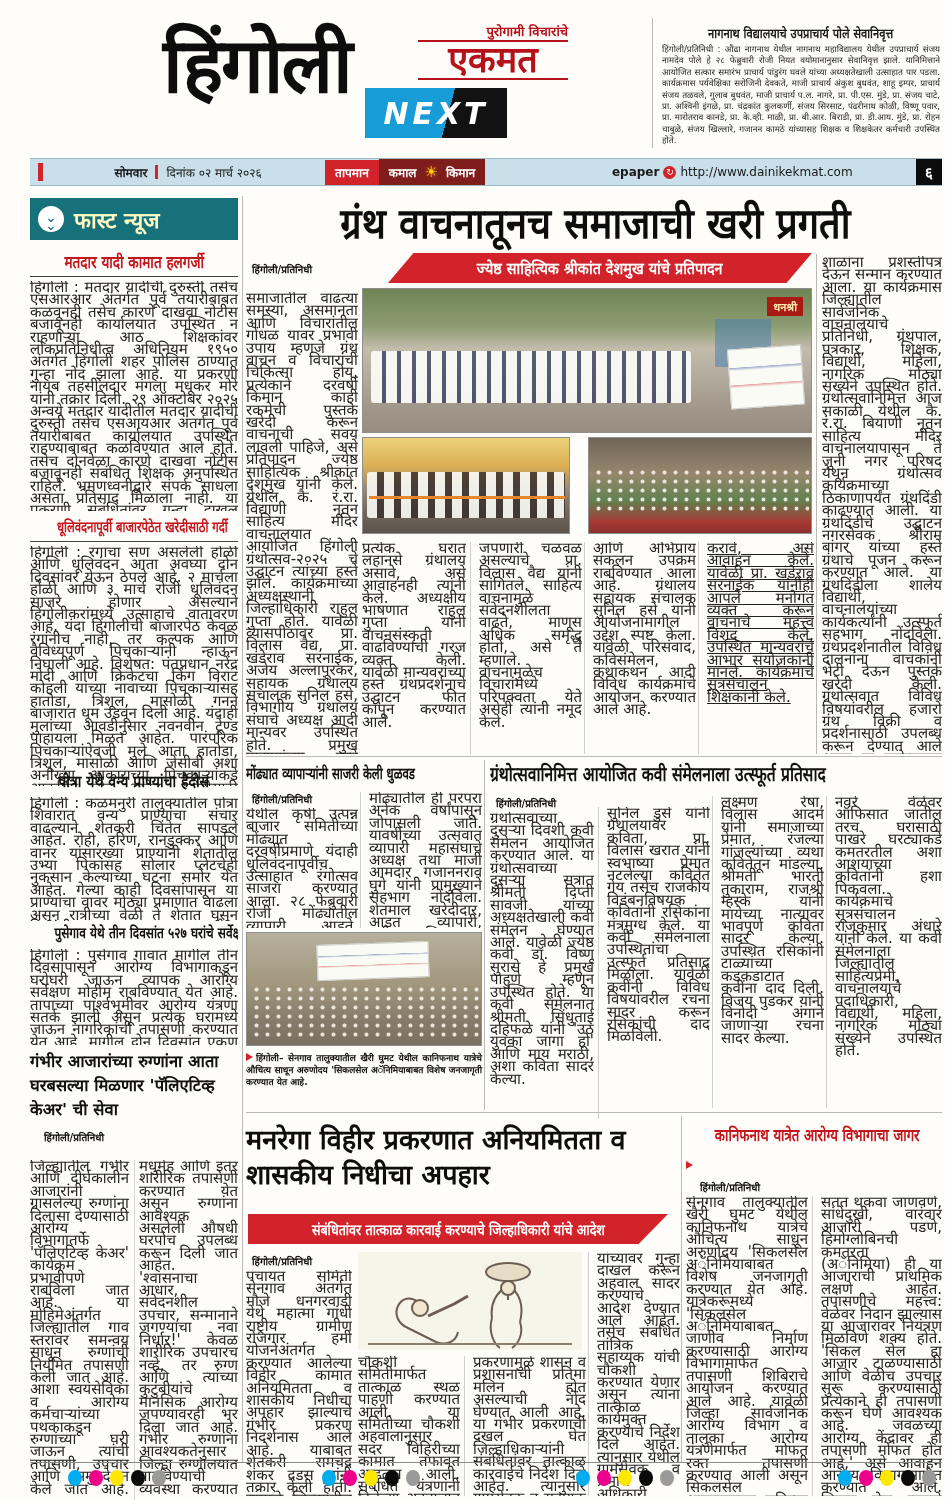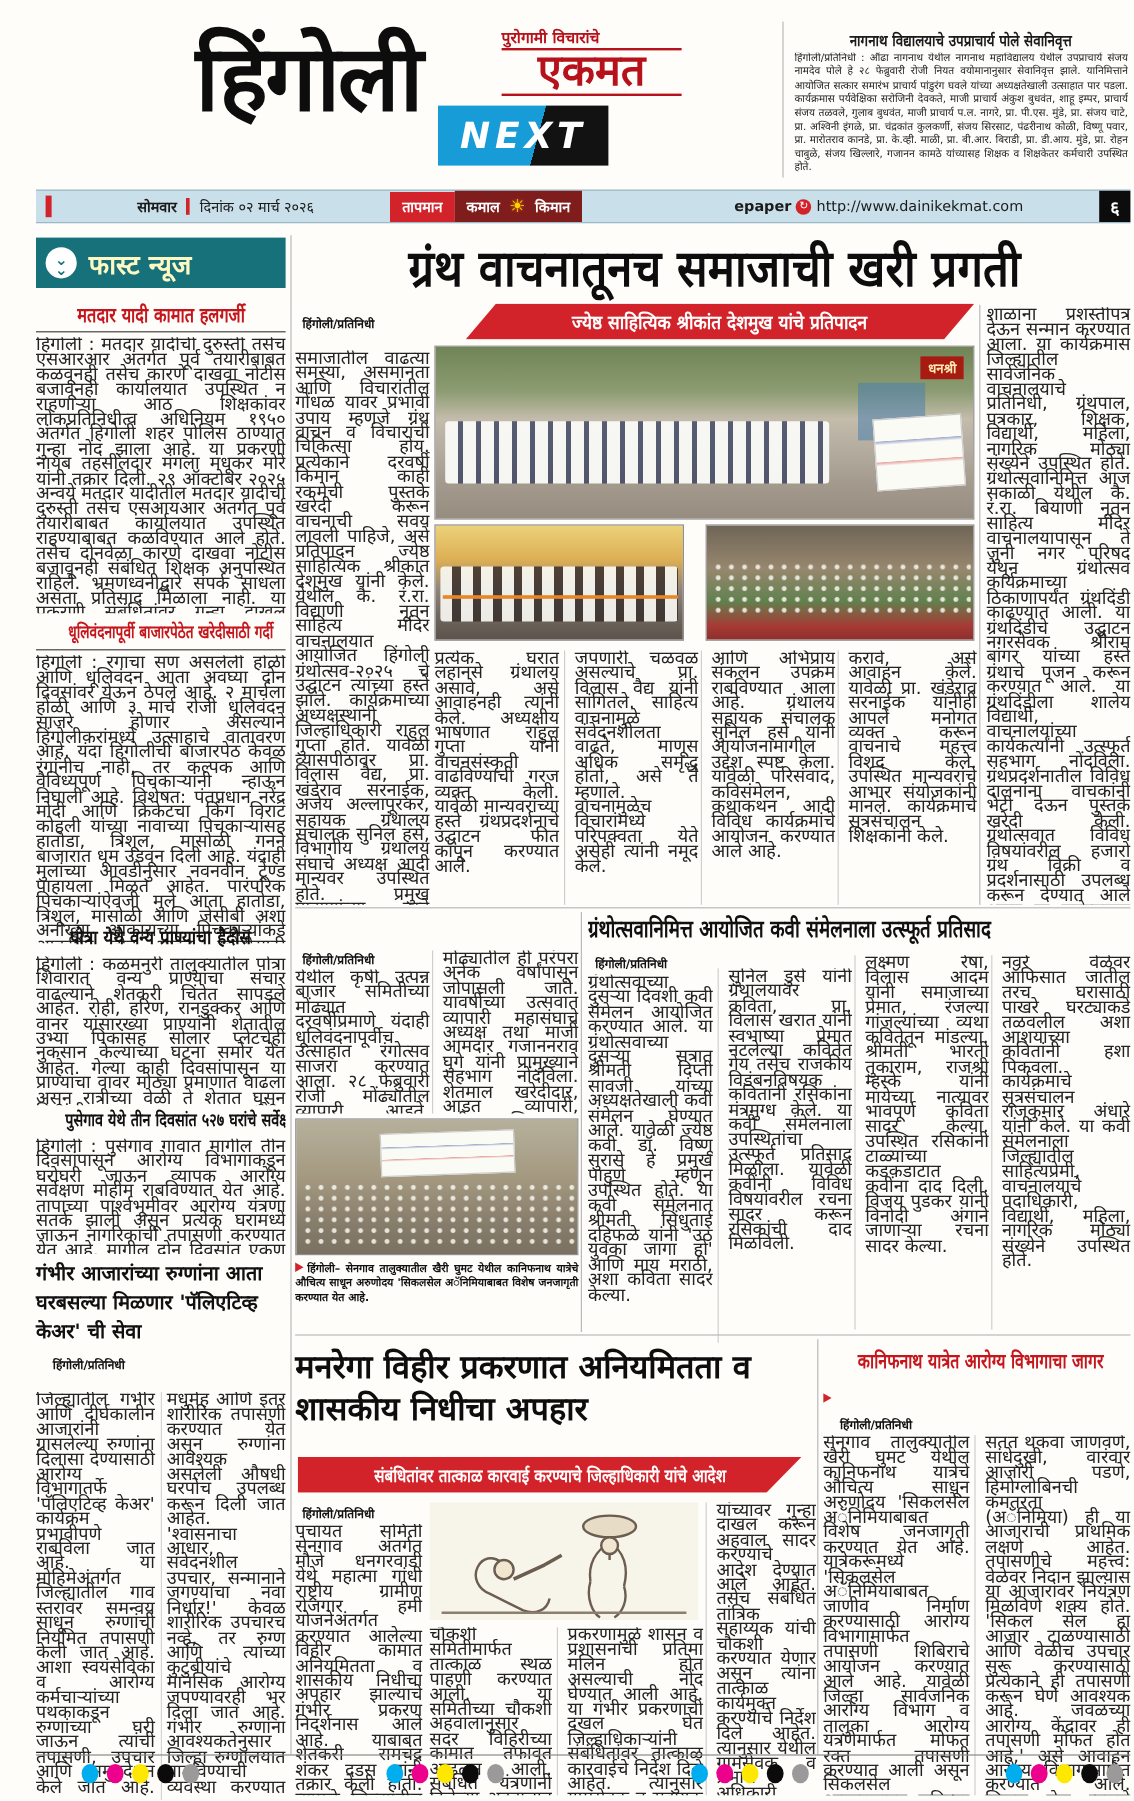--- a/index.html
+++ b/index.html
@@ -9,21 +9,21 @@
   .body-txt{font-size:15px;line-height:12.4px;text-align:justify;color:#222;overflow:hidden;}
   .byline{font-size:10px;font-weight:bold;color:#111;}
   .fit{display:inline-block;white-space:nowrap;transform-origin:0 50%;}
   .fitc{display:inline-block;white-space:nowrap;transform-origin:50% 50%;}
   .red-h{color:#c4161c;}
   .blk-h{color:#101010;}
   .rule-h{border-bottom:1px solid #444;}
   .vrule{position:absolute;width:1px;background:#b9b9b9;}
   .hrule{position:absolute;height:1px;background:#b9b9b9;}
   
-  #brand-tag{font-size:13px;font-weight:bold;color:#b5121b;text-align:left;width:150px;}
+  #brand-tag{font-size:13px;font-weight:bold;color:#b5121b;text-align:right;width:150px;}
   #brand{font-size:36px;font-weight:bold;color:#b5121b;text-align:center;width:150px;line-height:1;
          border-top:2px solid #b5121b;border-bottom:2px solid #b5121b;}
   #paper-title{font-size:76px;font-weight:bold;color:#0d0d0d;line-height:1;letter-spacing:-2px;}
   #next-badge{width:142px;height:50px;background:linear-gradient(105deg,#189cd8 58%,#121212 58%);
       display:flex;align-items:center;justify-content:center;font-style:italic;}
   #next-badge span{color:#fff;font-weight:bold;font-size:30px;letter-spacing:4px;}
   
   #datebar{left:30px;top:158px;width:912px;height:26px;background:#c9dfe9;
      display:flex;align-items:center;font-size:12px;border-top:1px solid #9db9c5;border-bottom:1px solid #9db9c5;}
   .badge-red{background:#d2232a;color:#fff;font-weight:bold;padding:4px 10px;}
@@ -175,48 +175,51 @@
     <div class="figband" style="left:4px;top:34px;width:198px;height:46px;"></div>
     <div class="ribbon" style="left:6px;top:58px;width:196px;"></div>
   </div>
   <div class="photo ph-aud" style="left:588px;top:437px;width:224px;height:97px;">
     <div class="crowdband" style="left:4px;top:30px;width:216px;height:44px;"></div>
   </div>
 
   <div class="abs body-txt" style="left:362px;top:542px;width:104px;height:212px;">प्रत्येक घरात लहानसे ग्रंथालय असावे, असे आवाहनही त्यांनी केले. अध्यक्षीय भाषणात राहुल गुप्ता यांनी वाचनसंस्कृती वाढविण्याची गरज व्यक्त केली. यावेळी मान्यवरांच्या हस्ते ग्रंथप्रदर्शनाचे उद्घाटन फीत कापून करण्यात आले.</div>
   <div class="abs body-txt colrule-l" style="left:470px;top:542px;width:112px;height:212px;">जपणारी चळवळ असल्याचे प्रा. विलास वैद्य यांनी सांगितले. साहित्य वाचनामुळे संवेदनशीलता वाढते, माणूस अधिक समृद्ध होतो, असे ते म्हणाले. वाचनामुळेच विचारांमध्ये परिपक्वता येते असेही त्यांनी नमूद केले.</div>
   <div class="abs body-txt colrule-l" style="left:584px;top:542px;width:112px;height:212px;">आणि अभिप्राय संकलन उपक्रम राबविण्यात आला आहे. ग्रंथालय सहायक संचालक सुनिल हसे यांनी आयोजनामागील उद्देश स्पष्ट केला. यावेळी परिसंवाद, कविसंमेलन, कथाकथन आदी विविध कार्यक्रमांचे आयोजन करण्यात आले आहे.</div>
-  <div class="abs body-txt colrule-l" style="left:698px;top:542px;width:116px;height:212px;">करावे, असे आवाहन केले. यावेळी प्रा. खंडेराव सरनाईक यांनीही आपले मनोगत व्यक्त करून वाचनाचे महत्त्व विशद केले. उपस्थित मान्यवरांचे आभार संयोजकांनी मानले. कार्यक्रमाचे सूत्रसंचालन शिक्षकांनी केले.</div>
+  <div class="abs body-txt colrule-l" style="left:698px;top:542px;width:116px;height:212px;text-decoration:underline;">करावे, असे आवाहन केले. यावेळी प्रा. खंडेराव सरनाईक यांनीही आपले मनोगत व्यक्त करून वाचनाचे महत्त्व विशद केले. उपस्थित मान्यवरांचे आभार संयोजकांनी मानले. कार्यक्रमाचे सूत्रसंचालन शिक्षकांनी केले.</div>
 
   <div class="vrule" style="left:816px;top:254px;height:500px;"></div>
   <div class="abs body-txt" style="left:822px;top:256px;width:120px;height:498px;">शाळांना प्रशस्तीपत्र देऊन सन्मान करण्यात आला. या कार्यक्रमास जिल्ह्यातील सार्वजनिक वाचनालयाचे प्रतिनिधी, ग्रंथपाल, पत्रकार, शिक्षक, विद्यार्थी, महिला, नागरिक मोठ्या संख्येने उपस्थित होते. ग्रंथोत्सवानिमित्त आज सकाळी येथील कै. रं.रा. बियाणी नूतन साहित्य मंदिर वाचनालयापासून ते जुनी नगर परिषद येथून ग्रंथोत्सव कार्यक्रमाच्या ठिकाणापर्यंत ग्रंथदिंडी काढण्यात आली. या ग्रंथदिंडीचे उद्घाटन नगरसेवक श्रीराम बांगर यांच्या हस्ते ग्रंथाचे पूजन करून करण्यात आले. या ग्रंथदिंडीला शालेय विद्यार्थी, वाचनालयांच्या कार्यकर्त्यांनी उत्स्फूर्त सहभाग नोंदविला. ग्रंथप्रदर्शनातील विविध दालनांना वाचकांनी भेटी देऊन पुस्तके खरेदी केली. ग्रंथोत्सवात विविध विषयांवरील हजारो ग्रंथ विक्री व प्रदर्शनासाठी उपलब्ध करून देण्यात आले असून या महोत्सवास वाचकांचा उत्स्फूर्त प्रतिसाद लाभत आहे.</div>
 
   <div class="hrule" style="left:246px;top:756px;width:696px;"></div>
 
+  <div class="abs" style="left:246px;top:760px;width:236px;height:28px;overflow:hidden;">
+    <span class="fit blk-h" style="font-size:16px;font-weight:bold;transform:scaleX(.72);line-height:28px;">मोंढ्यात व्यापाऱ्यांनी साजरी केली धुळवड</span>
+  </div>
   <div class="abs byline" style="left:252px;top:792px;">हिंगोली/प्रतिनिधी</div>
   <div class="abs body-txt" style="left:246px;top:808px;width:112px;height:120px;">येथील कृषी उत्पन्न बाजार समितीच्या मोंढ्यात दरवर्षीप्रमाणे यंदाही धूलिवंदनापूर्वीच उत्साहात रंगोत्सव साजरा करण्यात आला. २८ फेब्रुवारी रोजी मोंढ्यातील व्यापारी, आडते, मापारी आणि कास्तकारांनी एकमेकांवर रंगांची उधळण करत 'धुळवड' साजरी केली.</div>
   <div class="abs body-txt colrule-l" style="left:360px;top:792px;width:122px;height:136px;">मोंढ्यातील ही परंपरा अनेक वर्षांपासून जोपासली जाते. यावर्षीच्या उत्सवात व्यापारी महासंघाचे अध्यक्ष तथा माजी आमदार गजाननराव घुगे यांनी प्रामुख्याने सहभाग नोंदविला. शेतमाल खरेदीदार, आडत व्यापारी, मुनीम आणि हमाल बांधवांनी कामाचा ताण बाजूला सारून रंगांची उधळण केली.</div>
 
   <div class="photo ph-jan" style="left:246px;top:932px;width:236px;height:114px;">
     <div class="ph-banner" style="left:70px;top:10px;width:110px;height:34px;transform:rotate(-2deg);"></div>
     <div class="crowdband" style="left:4px;top:52px;width:228px;height:54px;"></div>
   </div>
   <div class="abs caption" style="left:246px;top:1052px;width:236px;height:52px;">
     <span class="tri"></span><span>हिंगोली– सेनगाव तालुक्यातील खैरी घुमट येथील कानिफनाथ यात्रेचे औचित्य साधून अरुणोदय 'सिकलसेल अॅनिमियाबाबत विशेष जनजागृती करण्यात येत आहे.</span>
   </div>
 
   <div class="vrule" style="left:484px;top:760px;height:350px;"></div>
   <div class="abs" style="left:490px;top:758px;width:452px;height:32px;overflow:hidden;">
     <span class="fit blk-h" style="font-size:20px;font-weight:bold;transform:scaleX(.78);line-height:32px;">ग्रंथोत्सवानिमित्त आयोजित कवी संमेलनाला उत्स्फूर्त प्रतिसाद</span>
   </div>
   <div class="abs byline" style="left:496px;top:796px;">हिंगोली/प्रतिनिधी</div>
   <div class="abs body-txt" style="left:490px;top:812px;width:104px;height:296px;">ग्रंथोत्सवाच्या दुसऱ्या दिवशी कवी संमेलन आयोजित करण्यात आले. या ग्रंथोत्सवाच्या दुसऱ्या सत्रात श्रीमती दिप्ती सावजी यांच्या अध्यक्षतेखाली कवी संमेलन घेण्यात आले. यावेळी ज्येष्ठ कवी डॉ. विष्णू सुरासे हे प्रमुख पाहुणे म्हणून उपस्थित होते. या कवी संमेलनात श्रीमती सिंधुताई दहिफळे यांनी 'उठ युवका जागा हो' आणि माय मराठी, अशा कविता सादर केल्या.</div>
   <div class="abs body-txt colrule-l" style="left:598px;top:807px;width:112px;height:312px;">सुनिल डुसे यांनी ग्रंथालयावर कविता, प्रा. विलास खरात यांनी स्वभाष्या प्रेमात नटलेल्या कवितेत गेय तसेच राजकीय विडंबनविषयक कवितांनी रसिकांना मंत्रमुग्ध केले. या कवी संमेलनाला उपस्थितांचा उत्स्फूर्त प्रतिसाद मिळाला. यावेळी कवींनी विविध विषयांवरील रचना सादर करून रसिकांची दाद मिळविली.</div>
   <div class="abs body-txt colrule-l" style="left:712px;top:796px;width:112px;height:312px;">लक्ष्मण रेषा, विलास आदम यांनी समाजाच्या प्रेमात, रंजल्या गांजल्यांच्या व्यथा कवितेतून मांडल्या. श्रीमती भारती तुकाराम, राजश्री म्हस्के यांनी मायेच्या नात्यावर भावपूर्ण कविता सादर केल्या. उपस्थित रसिकांनी टाळ्यांच्या कडकडाटात कवींना दाद दिली. विजय पुडकर यांनी विनोदी अंगाने जाणाऱ्या रचना सादर केल्या.</div>
-  <div class="abs body-txt colrule-l" style="left:826px;top:796px;width:116px;height:312px;">नवरे वेळेवर ऑफिसात जातील तरच घरासाठी पाखरे घरट्याकडे तळवलील अशा आशयाच्या कवितांनी हशा पिकवला. कार्यक्रमाचे सूत्रसंचालन राजकुमार अंधारे यांनी केले. या कवी संमेलनाला जिल्ह्यातील साहित्यप्रेमी, वाचनालयाचे पदाधिकारी, विद्यार्थी, महिला, नागरिक मोठ्या संख्येने उपस्थित होते.</div>
+  <div class="abs body-txt colrule-l" style="left:826px;top:796px;width:116px;height:312px;">नवरे वेळेवर ऑफिसात जातील तरच घरासाठी पाखरे घरट्याकडे कमतरतील अशा आशयाच्या कवितांनी हशा पिकवला. कार्यक्रमाचे सूत्रसंचालन राजकुमार अंधारे यांनी केले. या कवी संमेलनाला जिल्ह्यातील साहित्यप्रेमी, वाचनालयाचे पदाधिकारी, विद्यार्थी, महिला, नागरिक मोठ्या संख्येने उपस्थित होते.</div>
 
   <div class="hrule" style="left:246px;top:1112px;width:696px;"></div>
 
   <div class="abs" style="left:246px;top:1122px;width:432px;font-size:27px;font-weight:bold;line-height:1.3;color:#0d0d0d;">मनरेगा विहीर प्रकरणात अनियमितता व शासकीय निधीचा अपहार</div>
   <div class="abs kicker" style="left:248px;top:1214px;width:420px;height:30px;clip-path:polygon(0 0,100% 0,93% 100%,0 100%);">
     <span class="fitc" style="font-size:15px;transform:scaleX(.84);">संबंधितांवर तात्काळ कारवाई करण्याचे जिल्हाधिकारी यांचे आदेश</span>
   </div>
   <div class="abs byline" style="left:252px;top:1254px;">हिंगोली/प्रतिनिधी</div>
   <div class="abs body-txt" style="left:246px;top:1270px;width:106px;height:226px;">पंचायत समिती सेनगाव अंतर्गत मौजे धनगरवाडी येथे महात्मा गांधी राष्ट्रीय ग्रामीण रोजगार हमी योजनेअंतर्गत करण्यात आलेल्या विहीर कामात अनियमितता व शासकीय निधीचा अपहार झाल्याचे गंभीर प्रकरण निदर्शनास आले आहे. याबाबत शेतकरी रामचंद्र शंकर दडस यांनी तक्रार केली होती. त्यामुळे जिल्ह्यातील शेतकऱ्यांमध्ये संतापाचे वातावरण निर्माण झाले आहे. तक्रारीनंतर जिल्हाधिकाऱ्यांनी चौकशीचे आदेश दिले होते.</div>
 

